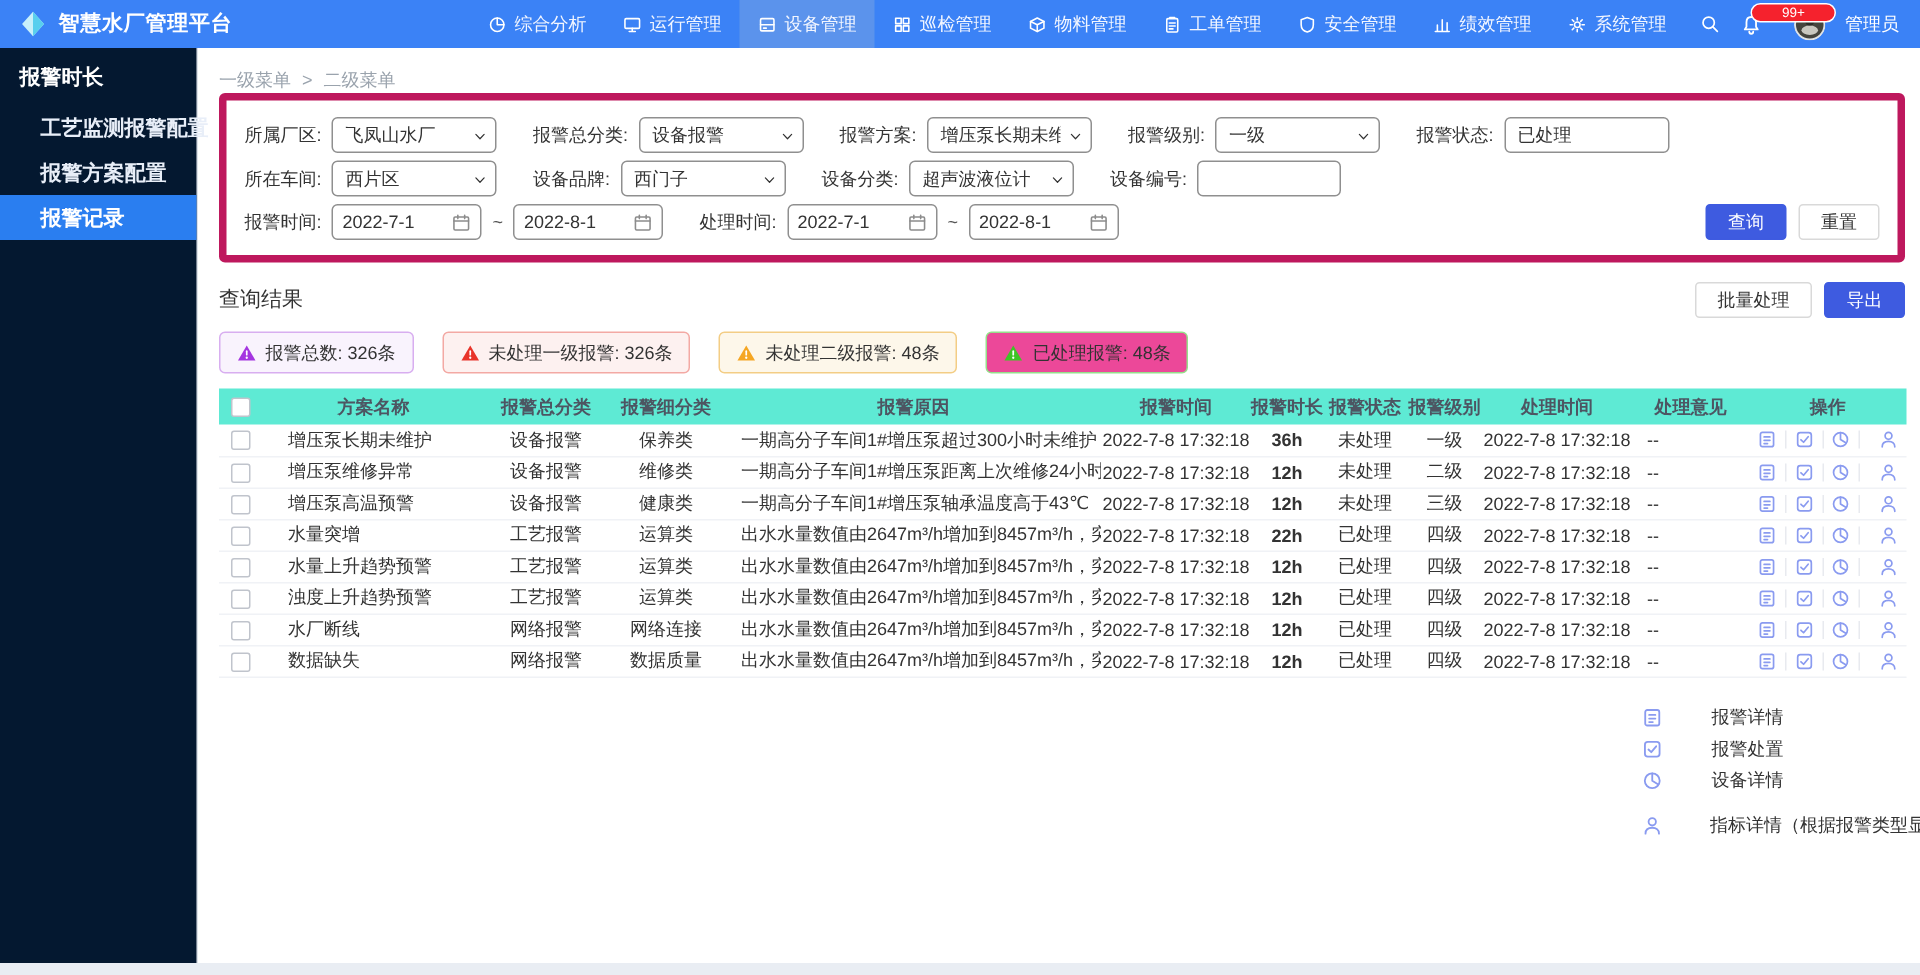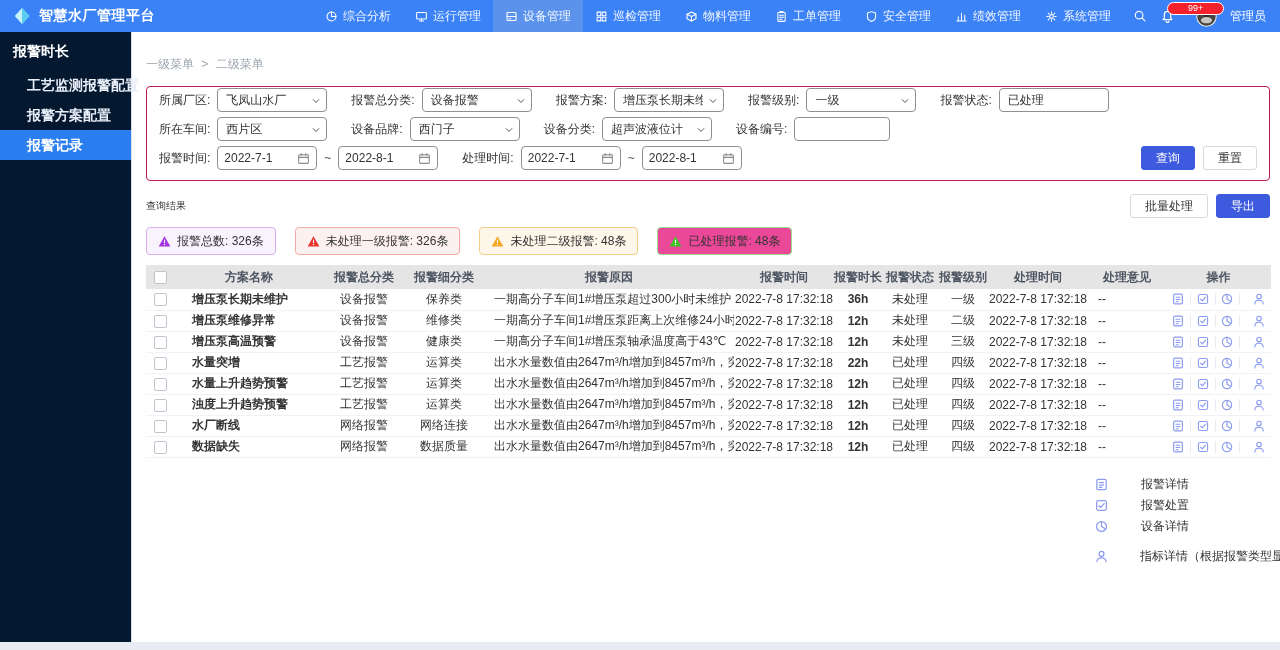--- a/index.html
+++ b/index.html
@@ -27,59 +27,59 @@
   
   .sidebar { position:absolute; top:32px; left:0; width:131px; height:610px;
     background:#041830; color:#fff; z-index:10; }
   .sidebar-title { font-size:14px; font-weight:bold; padding:11px 0 9px 13px; }
   .side-item { height:30px; line-height:30px; padding-left:27px; font-size:14px;
     font-weight:600; color:#e8eef8; cursor:pointer; white-space:nowrap; }
   .side-item.active { background:#2a7ef0; color:#fff; }
   
   .main { position:absolute; top:32px; left:131px; width:1149px; height:610px;
     background:#fff; border-left:1px solid #dde2e9; padding:0 10px 0 14px; }
-  .breadcrumb { padding-top:24px; color:#9aa3ad; font-size:12px; }
+  .breadcrumb { padding-top:13px; color:#9aa3ad; font-size:12px; }
   .breadcrumb span { margin-right:4px; }
   
-  .filter-box { margin-top:13px; border:1px solid #be185d; border-radius:4px; padding:1px 12px 10px; }
+  .filter-box { margin-top:0; border:5px solid #be185d; border-radius:4px; padding:11px 12px 10px; }
   .f-row { display:flex; align-items:center; margin-bottom:5px; }
   .f-row:last-child { margin-bottom:0; }
   .f-group { display:flex; align-items:center; margin-right:24px; }
   .f-label { margin-right:7px; white-space:nowrap; color:#333; }
   .sel { position:relative; width:110px; height:24px; border:1px solid #8f8f8f; border-radius:4px;
     background:#fff; display:flex; align-items:center; padding:0 20px 0 8px; cursor:pointer; }
   .sel .sel-val { white-space:nowrap; overflow:hidden; }
   .sel svg { position:absolute; right:5px; top:7px; }
   .txt-input { width:96px; height:24px; border:1px solid #8f8f8f; border-radius:4px; padding:0 6px; font-size:12px; }
   .date-input { width:100px; height:24px; border:1px solid #8f8f8f; border-radius:4px; background:#fff;
     display:flex; align-items:center; justify-content:space-between; padding:0 6px; cursor:pointer; }
   .tilde { margin:0 7px; color:#555; }
   .btns { margin-left:auto; display:flex; gap:8px; }
   .btn { height:24px; padding:0 14px; border-radius:3px; font-size:12px; cursor:pointer;
     display:flex; align-items:center; border:1px solid transparent; }
   .btn-primary { background:#3e5be0; color:#fff; border-color:#3e5be0; }
   .btn-plain { background:#fff; color:#333; border-color:#d9d9d9; }
   
   .results-head { display:flex; align-items:center; margin-top:13px; }
-  .results-title { font-size:10px; color:#333; }
+  .results-title { font-size:14px; color:#333; }
   .badges { display:flex; gap:19px; margin-top:9px; }
   .badge { display:flex; align-items:center; gap:6px; height:28px; padding:0 11px;
     border-radius:4px; border:1px solid; font-size:12px; color:#333; white-space:nowrap; }
   .badge.purple { background:#f9f3fd; border-color:#d8aef0; }
   .badge.red    { background:#fdf1f0; border-color:#f3a9a4; }
   .badge.orange { background:#fdf7ea; border-color:#f3cd85; }
   .badge.green  { background:#ec4899; border-color:#95df8b; }
   
   table.grid { margin-top:10px; border-collapse:collapse; table-layout:fixed; width:1125px; }
-  table.grid th { background:#e5e5e5; height:24px; font-size:12px; font-weight:bold; color:#4d5562; }
+  table.grid th { background:#5eead4; height:24px; font-size:12px; font-weight:bold; color:#4d5562; }
   table.grid td { height:21px; font-size:12px; color:#333; overflow:hidden; white-space:nowrap; text-overflow:clip; }
   table.grid tbody tr { border-bottom:1px solid #f0f2f6; }
   .col-c { text-align:center; }
   .col-l { text-align:left; }
-  td.name { padding-left:18px;font-weight:bold; }
+  td.name { padding-left:18px; }
   td.reason { padding-left:10px; }
   td.opinion { padding-left:10px; color:#666; }
   td.time { font-size:11.5px; }
   .cb { display:inline-block; width:13px; height:13px; border:1px solid #c0c4cc; border-radius:2px;
     background:#fff; vertical-align:middle; cursor:pointer; }
   .c-red { color:#f5222d; } .c-orange { color:#faad14; } .c-yellow { color:#cfc427; }
   .c-green { color:#52c41a; } .c-dark { color:#333; }
   .dur { font-weight:bold; }
   .ops { display:flex; align-items:center; }
   .op-btn { display:flex; padding:0 5px; cursor:pointer; }

